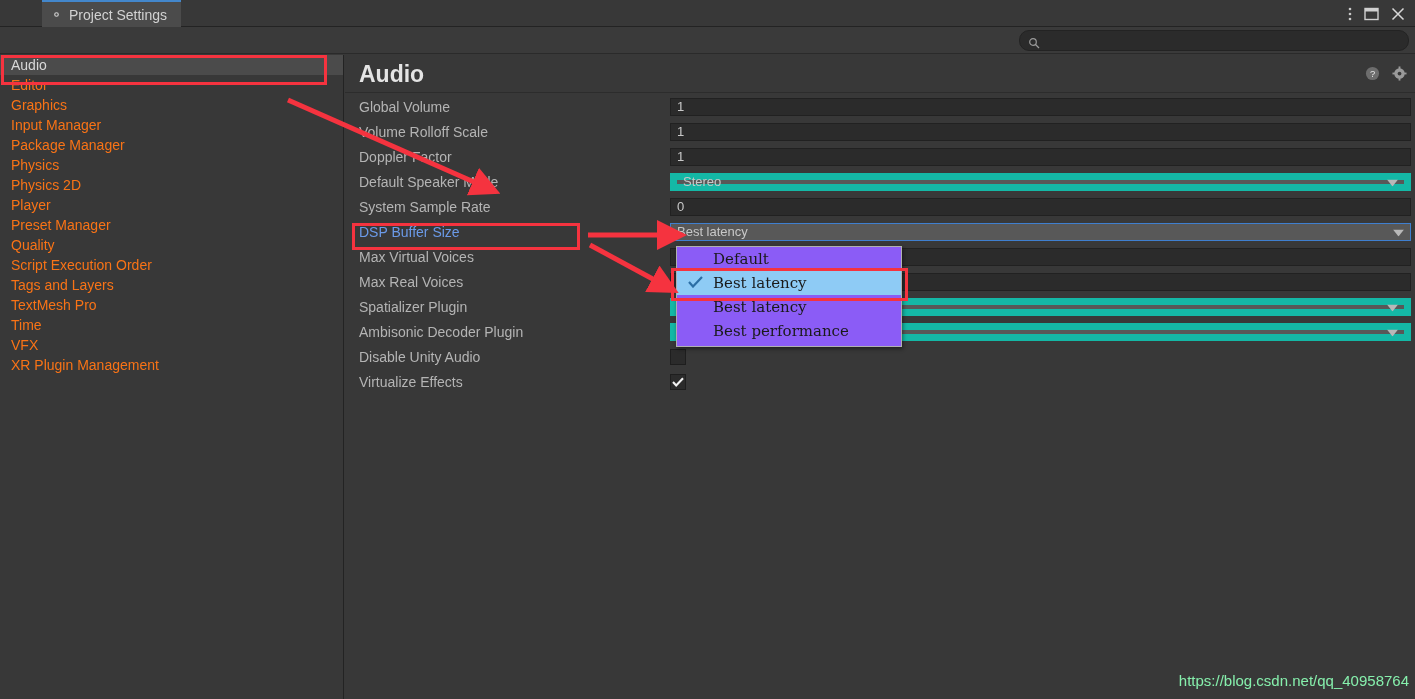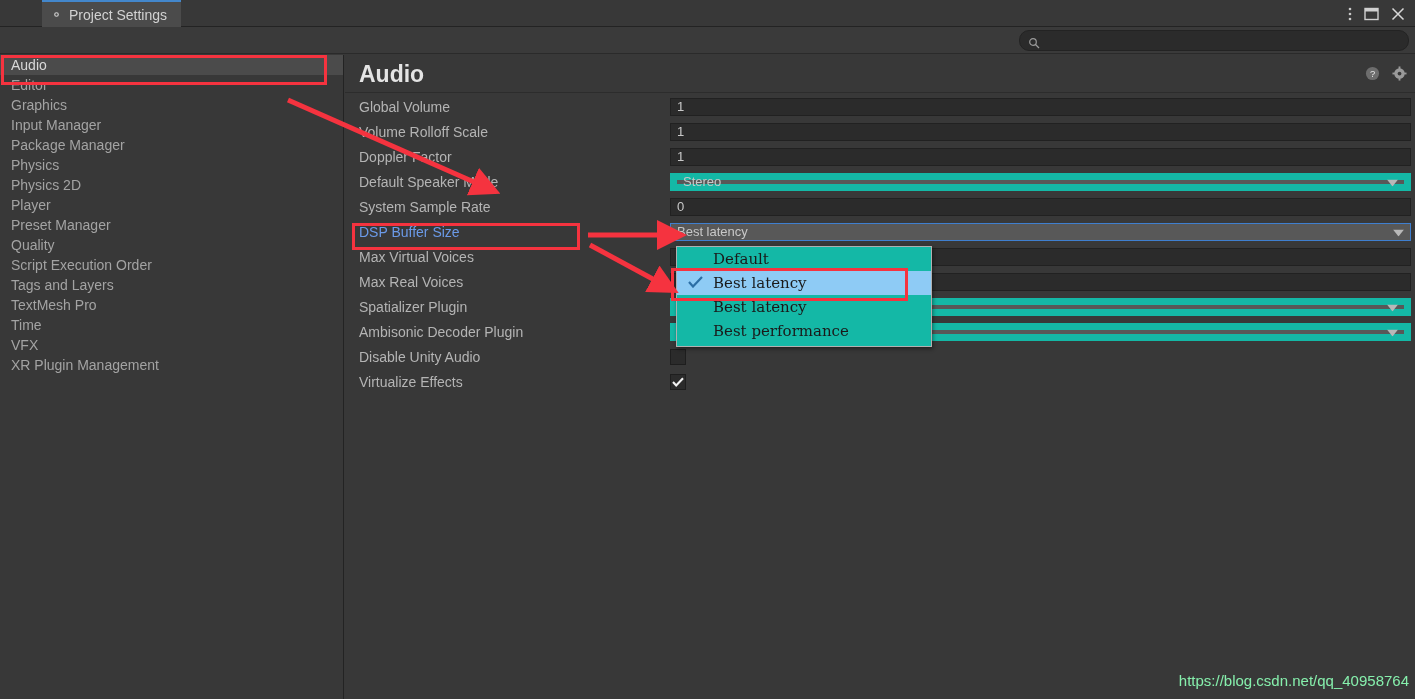--- a/index.html
+++ b/index.html
@@ -52,21 +52,21 @@
 
   
   .sidebar {
     position: absolute; left: 0; top: 55px; width: 344px; height: 644px;
     background: #383838;
     border-right: 1px solid #232323;
   }
   .side-item {
     height: 20px; line-height: 20px;
     padding-left: 11px;
-    color: #a3a3a3; font-size: 14px;
+    color: #f97316; font-size: 14px;
     white-space: nowrap;
   }
   .side-item.selected {
     background: #4b4b4b; color: #d8d8d8;
   }
 
   
   .main {
     position: absolute; left: 345px; top: 55px; width: 1070px; height: 644px;
     background: #383838;
@@ -110,22 +110,22 @@
   .cbox {
     width: 16px; height: 16px;
     background: #2b2b2b; border: 1px solid #1e1e1e;
     display: flex; align-items: center; justify-content: center;
   }
   .cbox.checked { background: #2b2b2b; }
 
   
   .dropdown {
     position: absolute; left: 676px; top: 246px;
-    width: 256px; height: 101px;
-    background: #14b8a6;
+    width: 226px; height: 101px;
+    background: #8b5cf6;
     border: 1px solid #b0b0b0;
     box-shadow: 1px 2px 4px rgba(0,0,0,0.45);
     z-index: 40;
   }
   .dd-item {
     height: 24px; display: flex; align-items: center;
     color: #1a1a1a; font-size: 15px;
     padding-left: 36px; position: relative;
     font-family: "DejaVu Serif", serif;
   }

